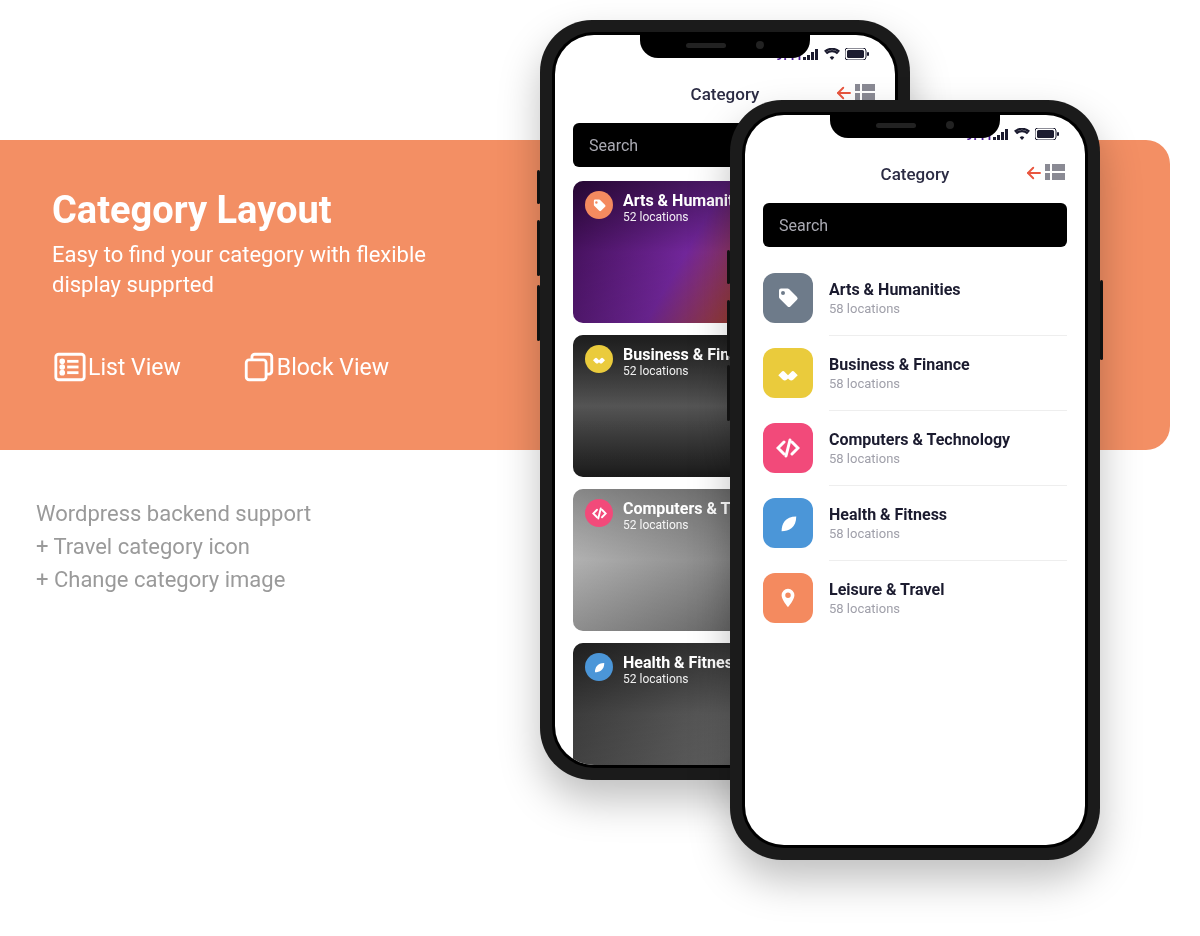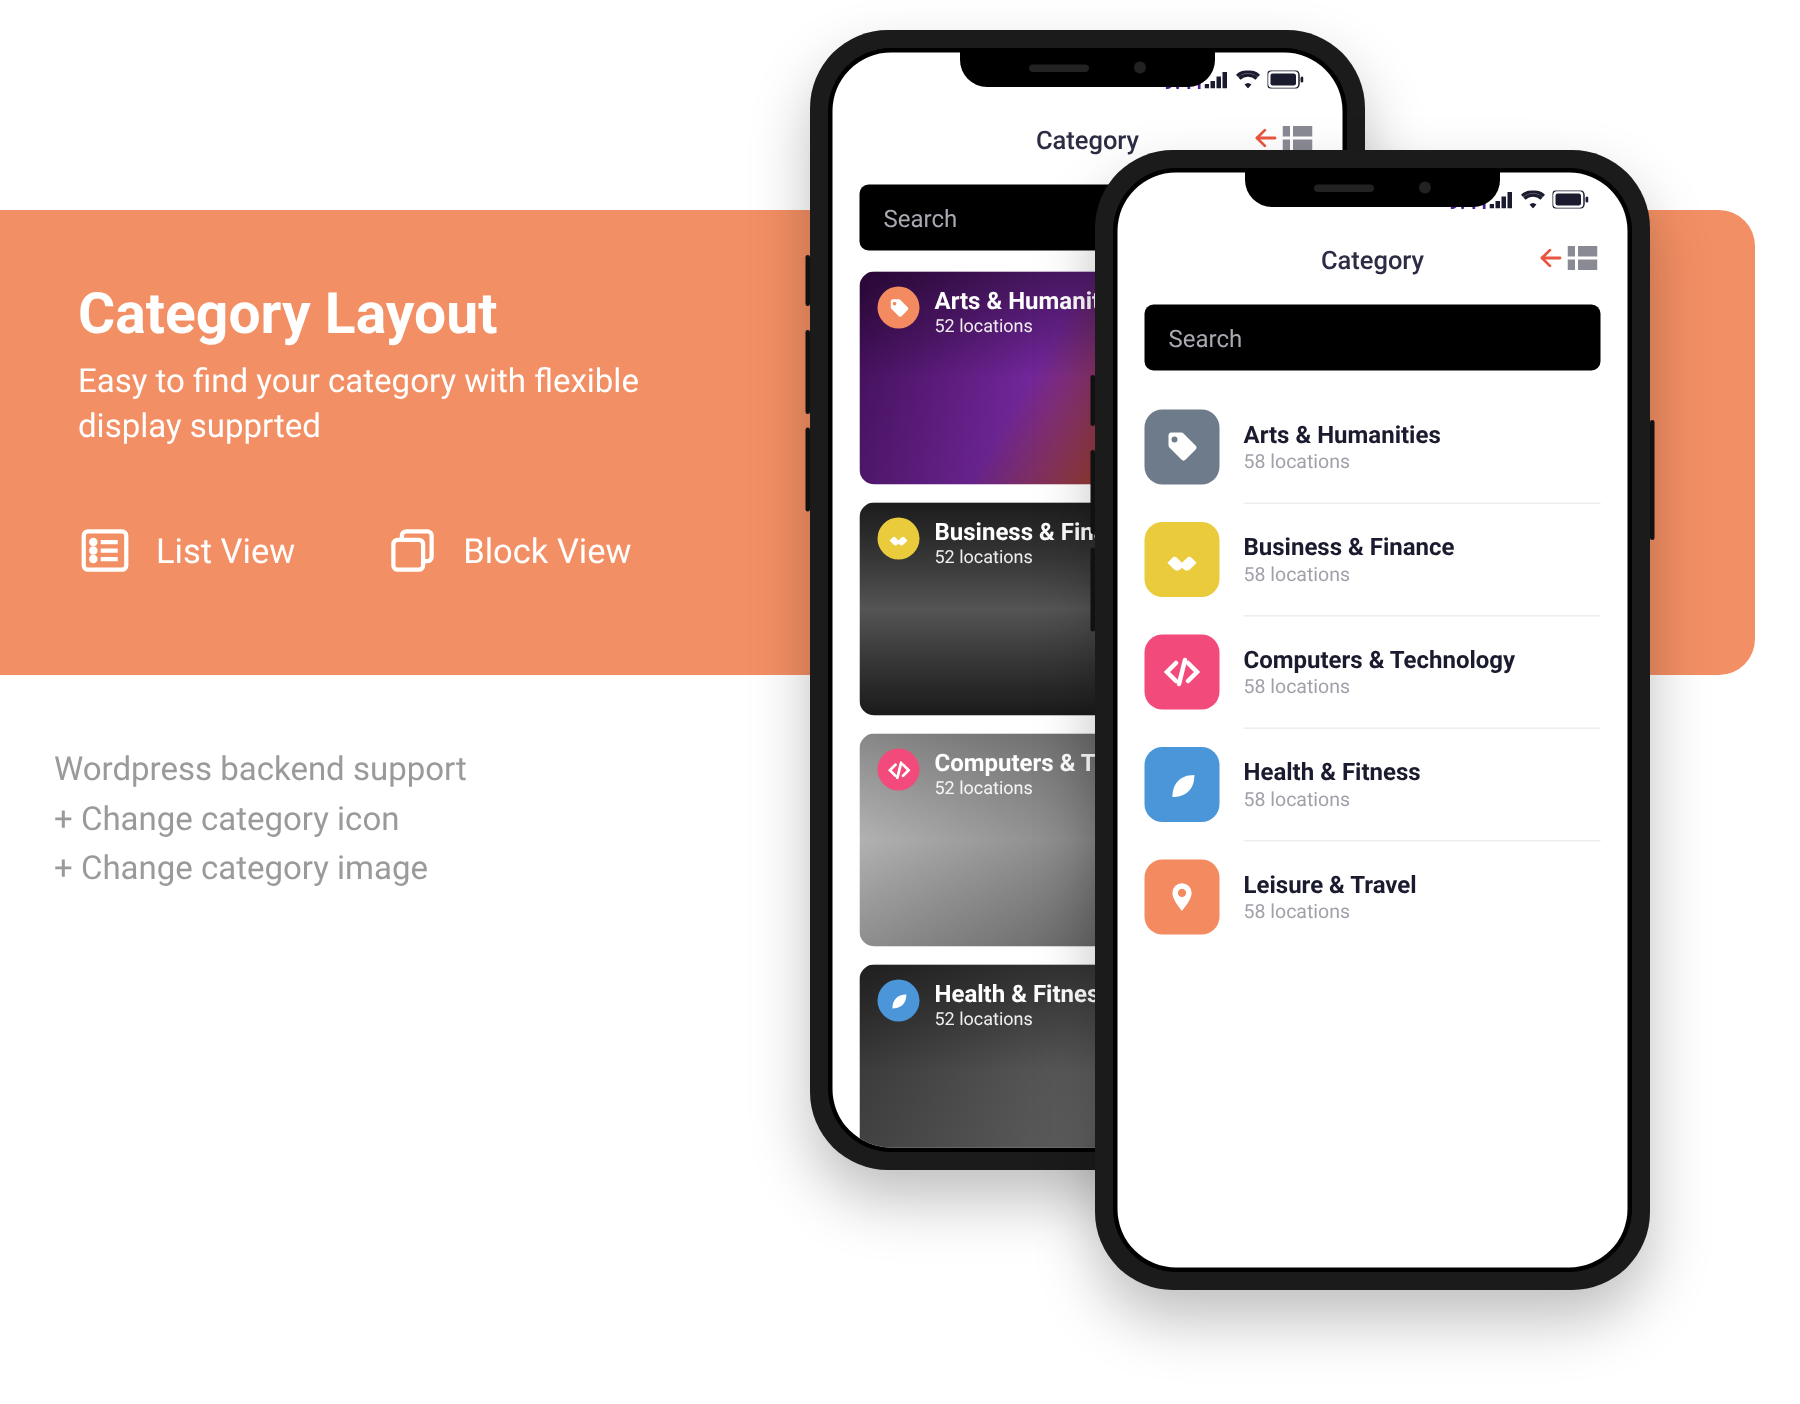--- a/index.html
+++ b/index.html
@@ -36,21 +36,20 @@
     max-width: 400px;
   }
   .modes {
     display: flex;
     gap: 60px;
     margin-top: 50px;
   }
   .mode {
     display: flex;
     align-items: center;
-    gap: 16px;
     font-size: 23px;
     font-weight: 400;
   }
   .mode-icon {
     width: 36px;
     height: 36px;
     display: flex;
     align-items: center;
     justify-content: center;
   }
@@ -243,21 +242,21 @@
             <path d="M7 7V5a2 2 0 0 1 2-2h10a2 2 0 0 1 2 2v10a2 2 0 0 1-2 2h-2"></path>
           </svg>
       </span>
       <span>Block View</span>
     </div>
   </div>
 </div>
 
 <div class="features">
   <div>Wordpress backend support</div>
-  <div>+ Change category icon</div>
+  <div>+ Travel category icon</div>
   <div>+ Change category image</div>
 </div>
 
 <div class="phone phone-a">
   <div class="side-btn pwr"></div>
     <div class="side-btn vol1"></div>
     <div class="side-btn vol2"></div>
     <div class="side-btn vol3"></div>
   <div class="phone-inner">
     <div class="notch"></div>

